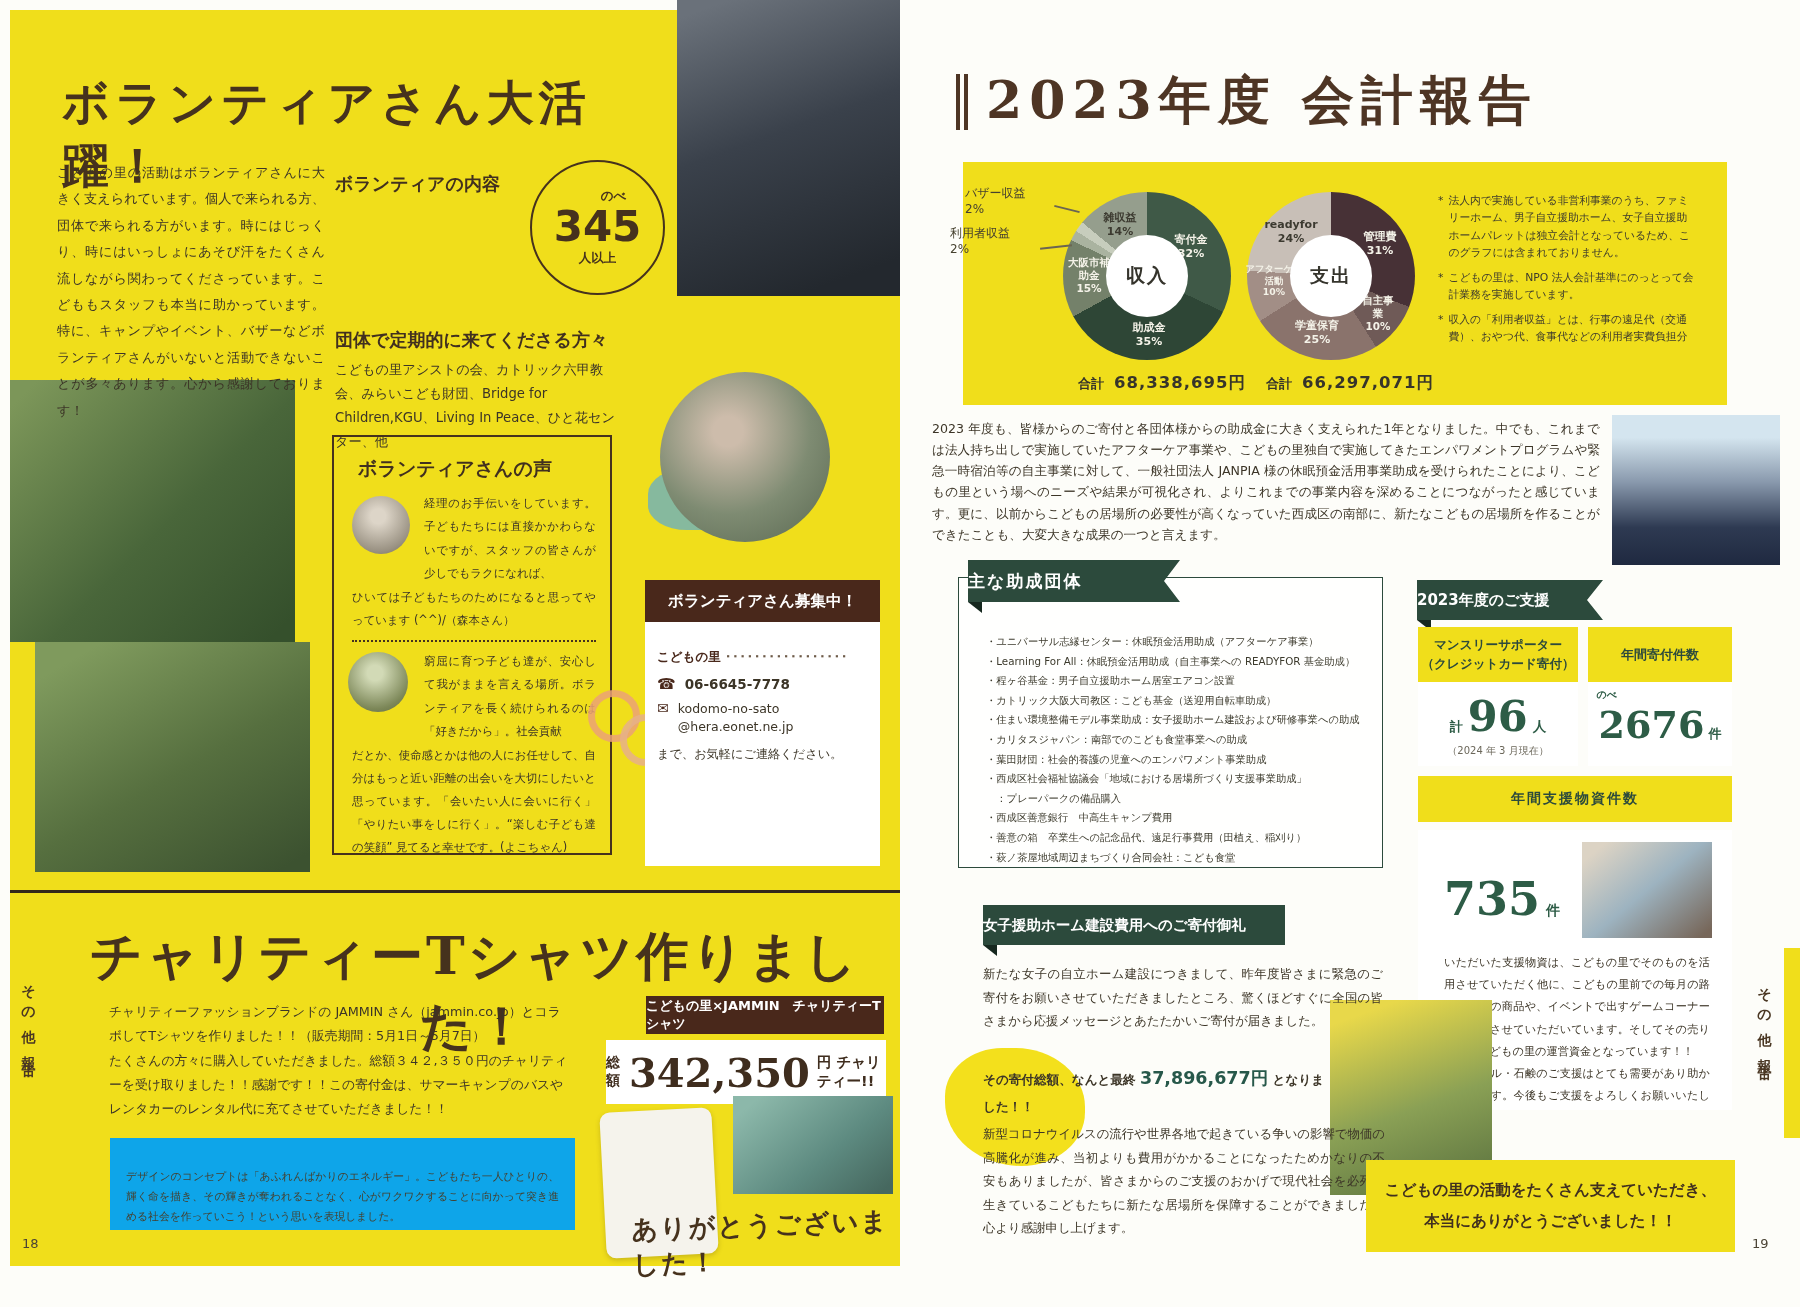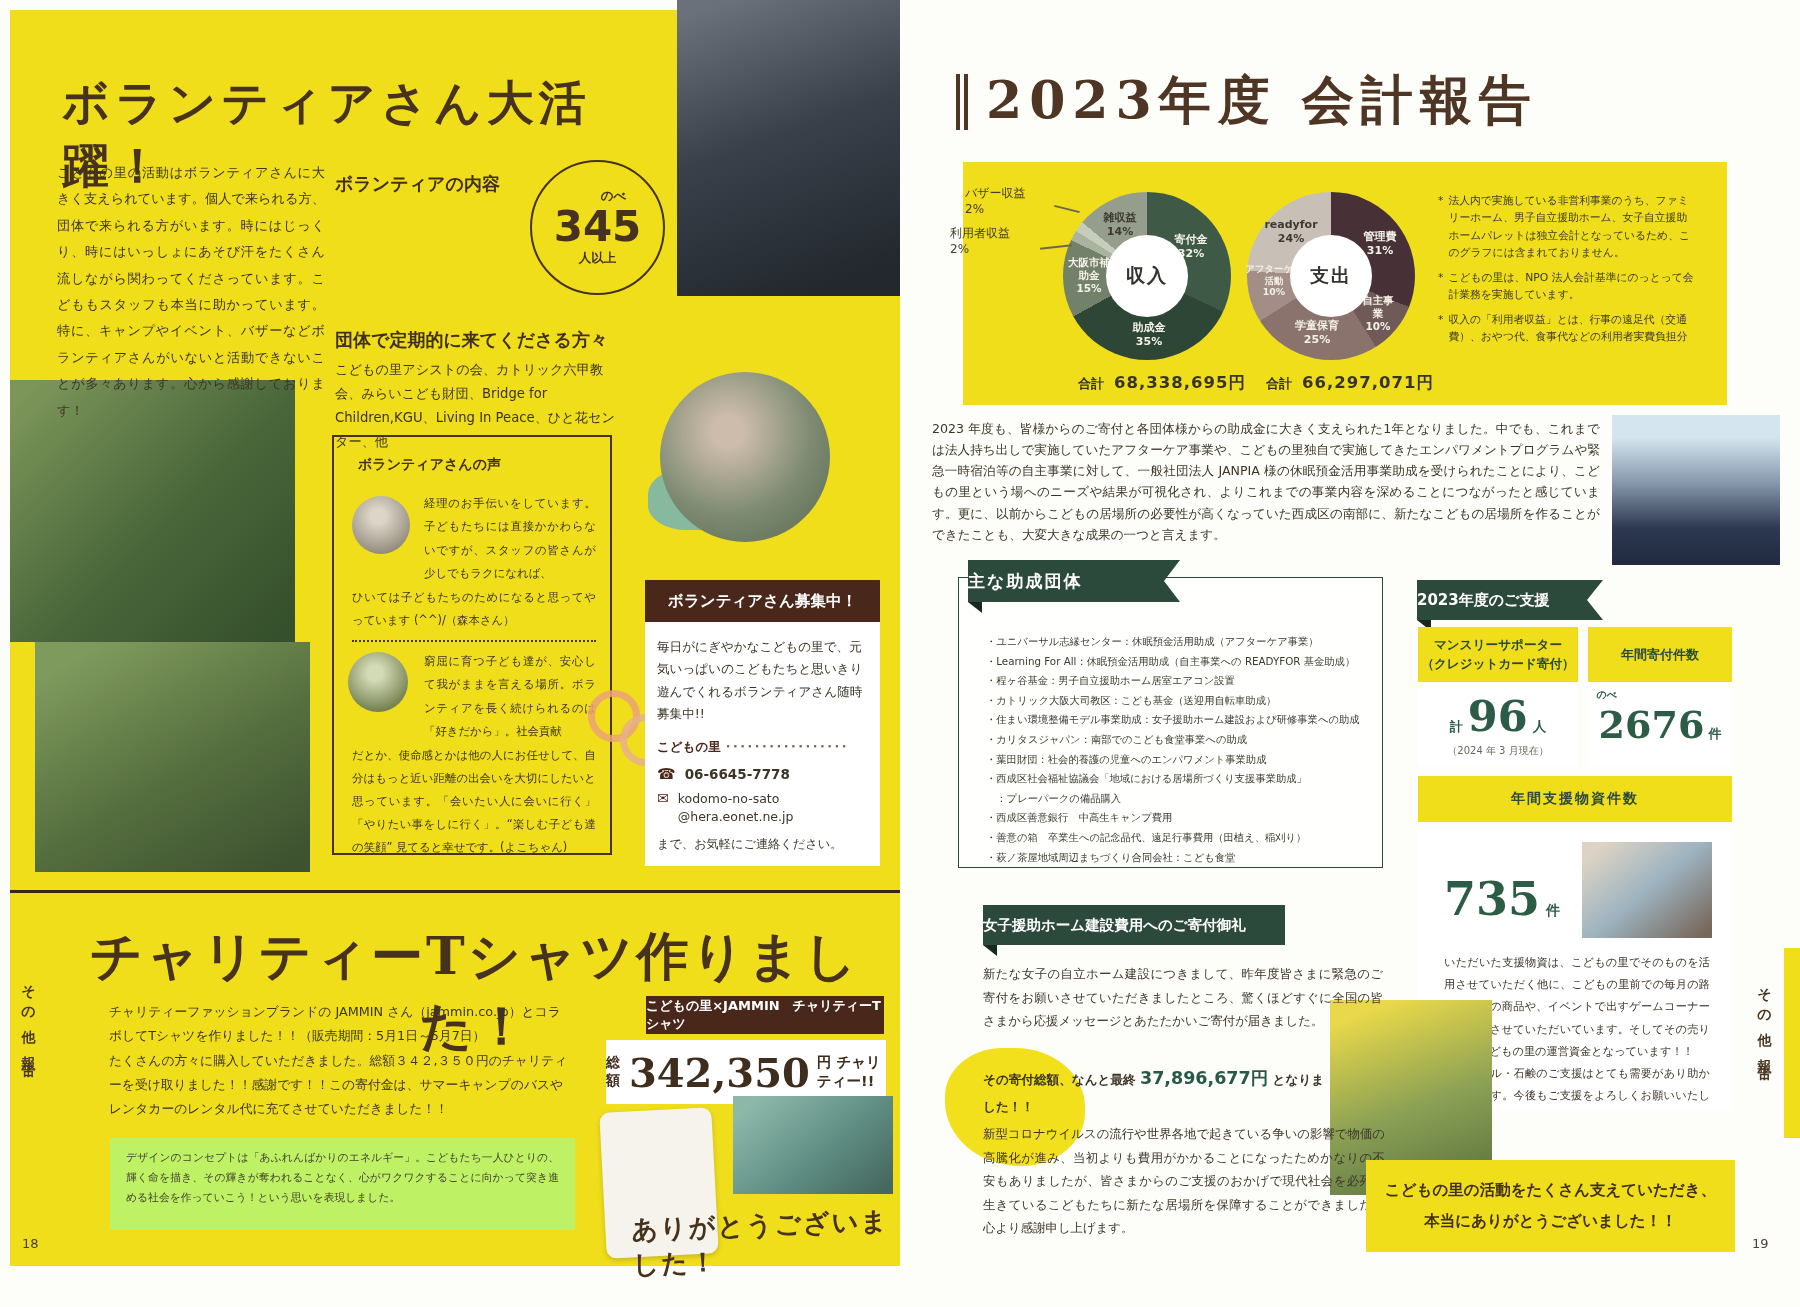--- a/index.html
+++ b/index.html
@@ -69,37 +69,36 @@
   <div class="abs" style="left:530px;top:160px;width:135px;height:135px;border:2.5px solid #46321d;border-radius:50%;display:flex;flex-direction:column;align-items:center;justify-content:center;color:#46321d">
     <span style="font-size:12.5px;font-weight:bold;transform:translateX(16px)">のべ</span>
     <span style="font-size:42px;font-weight:bold;line-height:1.05">345</span>
     <span style="font-size:12.5px;font-weight:bold">人以上</span>
   </div>
 
   <div class="abs h-brown" style="left:335px;top:328px;font-size:18px">団体で定期的に来てくださる方々</div>
   <div class="abs body-txt" style="left:335px;top:358px;width:290px;line-height:1.82;text-align:left">こどもの里アシストの会、カトリック六甲教会、みらいこども財団、Bridge for Children,KGU、Living In Peace、ひと花センター、他</div>
 
   <div class="abs voicebox" style="left:332px;top:435px;width:280px;height:420px"></div>
-  <div class="abs h-brown" style="left:358px;top:456px;font-size:14px">ボランティアさんの声</div>
+  <div class="abs h-brown" style="left:358px;top:456px;font-size:19px">ボランティアさんの声</div>
   <div class="avatar" style="left:352px;top:496px;width:58px;height:58px;background:radial-gradient(circle at 45% 35%,#ddd5c8 15%,#9a9283 70%,#6d6556)"></div>
   <div class="abs sm-txt" style="left:424px;top:492px;width:172px;line-height:2.05">経理のお手伝いをしています。子どもたちには直接かかわらないですが、スタッフの皆さんが少しでもラクになれば、</div>
   <div class="abs sm-txt" style="left:352px;top:586px;width:244px;line-height:2.05">ひいては子どもたちのためになると思ってやっています (^^)/（森本さん）</div>
   <div class="abs dotted-div" style="left:352px;top:640px;width:244px"></div>
   <div class="avatar" style="left:348px;top:652px;width:60px;height:60px;background:radial-gradient(circle at 45% 35%,#d2dab6 15%,#7c8758 70%,#596442)"></div>
   <div class="abs sm-txt" style="left:424px;top:650px;width:172px;line-height:2.05">窮屈に育つ子ども達が、安心して我がままを言える場所。ボランティアを長く続けられるのは「好きだから」。社会貢献</div>
   <div class="abs sm-txt" style="left:352px;top:744px;width:244px;line-height:2.02">だとか、使命感とかは他の人にお任せして、自分はもっと近い距離の出会いを大切にしたいと思っています。「会いたい人に会いに行く」「やりたい事をしに行く」。“楽しむ子ども達の笑顔” 見てると幸せです。(よこちゃん)</div>
 
   <div class="abs" style="left:588px;top:690px;width:52px;height:52px;border:7px solid #eba276;border-radius:50%;opacity:.85;z-index:1"></div>
   <div class="abs" style="left:620px;top:714px;width:52px;height:52px;border:7px solid #e6b08a;border-radius:50%;opacity:.85;z-index:1"></div>
 
   <div class="abs card-head" style="left:645px;top:580px;width:235px;height:42px;font-size:15.5px;z-index:2">
     <span>ボランティアさん募集中！</span>
   </div>
   <div class="abs card-body" style="left:645px;top:622px;width:235px;height:244px;z-index:2;padding:14px 12px 0 12px">
-    <div class="body-txt" style="font-size:12.6px;line-height:1.78;text-align:left">毎日がにぎやかなこどもの里で、元気いっぱいのこどもたちと思いきり遊んでくれるボランティアさん随時募集中!!</div>
     <div style="margin-top:13px;color:#49281b;font-weight:bold;font-size:12.5px">
       <span>こどもの里</span>
       <span style="letter-spacing:1px;color:#6d5a48">･････････････････</span>
     </div>
     <div style="margin-top:9px;display:flex;align-items:center;gap:9px">
       <span style="color:#49281b;font-size:15px">☎</span>
       <span style="font-size:13.5px;font-weight:bold;color:#3c3527">06-6645-7778</span>
     </div>
     <div style="margin-top:7px;display:flex;align-items:flex-start;gap:9px">
       <span style="color:#49281b;font-size:14px">✉</span>
@@ -113,21 +112,21 @@
 
   <div class="abs" style="left:10px;top:890px;width:890px;height:2.5px;background:#33281a"></div>
 
   <div class="abs vert" style="left:20px;top:975px;height:200px">その他　報告！</div>
 
   <div class="abs hand" style="left:80px;top:922px;width:790px;font-size:52px;text-align:center;letter-spacing:3px">チャリティーTシャツ作りました！</div>
 
   <div class="abs body-txt prewrap" style="left:109px;top:1000px;width:464px;font-size:12.8px;line-height:1.9;text-align:left">チャリティーファッションブランドの JAMMIN さん（jammin.co.jp）とコラボしてTシャツを作りました！！（販売期間：5月1日～5月7日）
 たくさんの方々に購入していただきました。総額３４２,３５０円のチャリティーを受け取りました！！感謝です！！この寄付金は、サマーキャンプのバスやレンタカーのレンタル代に充てさせていただきました！！</div>
 
-  <div class="abs" style="left:110px;top:1138px;width:465px;height:92px;background:#bef264;padding:10px 16px">
+  <div class="abs" style="left:110px;top:1138px;width:465px;height:92px;background:#0ea5e9;padding:29px 16px">
     <div class="sm-txt" style="font-size:10.8px;line-height:1.85;color:#45402f">デザインのコンセプトは「あふれんばかりのエネルギー」。こどもたち一人ひとりの、輝く命を描き、その輝きが奪われることなく、心がワクワクすることに向かって突き進める社会を作っていこう！という思いを表現しました。</div>
   </div>
 
   <div class="abs card-head" style="left:646px;top:996px;width:238px;height:38px;font-size:13px">
     <span>こどもの里×JAMMIN　チャリティーTシャツ</span>
   </div>
   <div class="abs card-body" style="left:606px;top:1040px;width:280px;height:64px;display:flex;align-items:center;justify-content:center;gap:7px;color:#3f2d1e">
     <span style="font-size:14px;font-weight:bold">総額</span>
     <span class="bignum" style="font-size:40px;color:#3f2d1e">342,350</span>
     <span style="font-size:14.5px;font-weight:bold">円 チャリティー!!</span>

